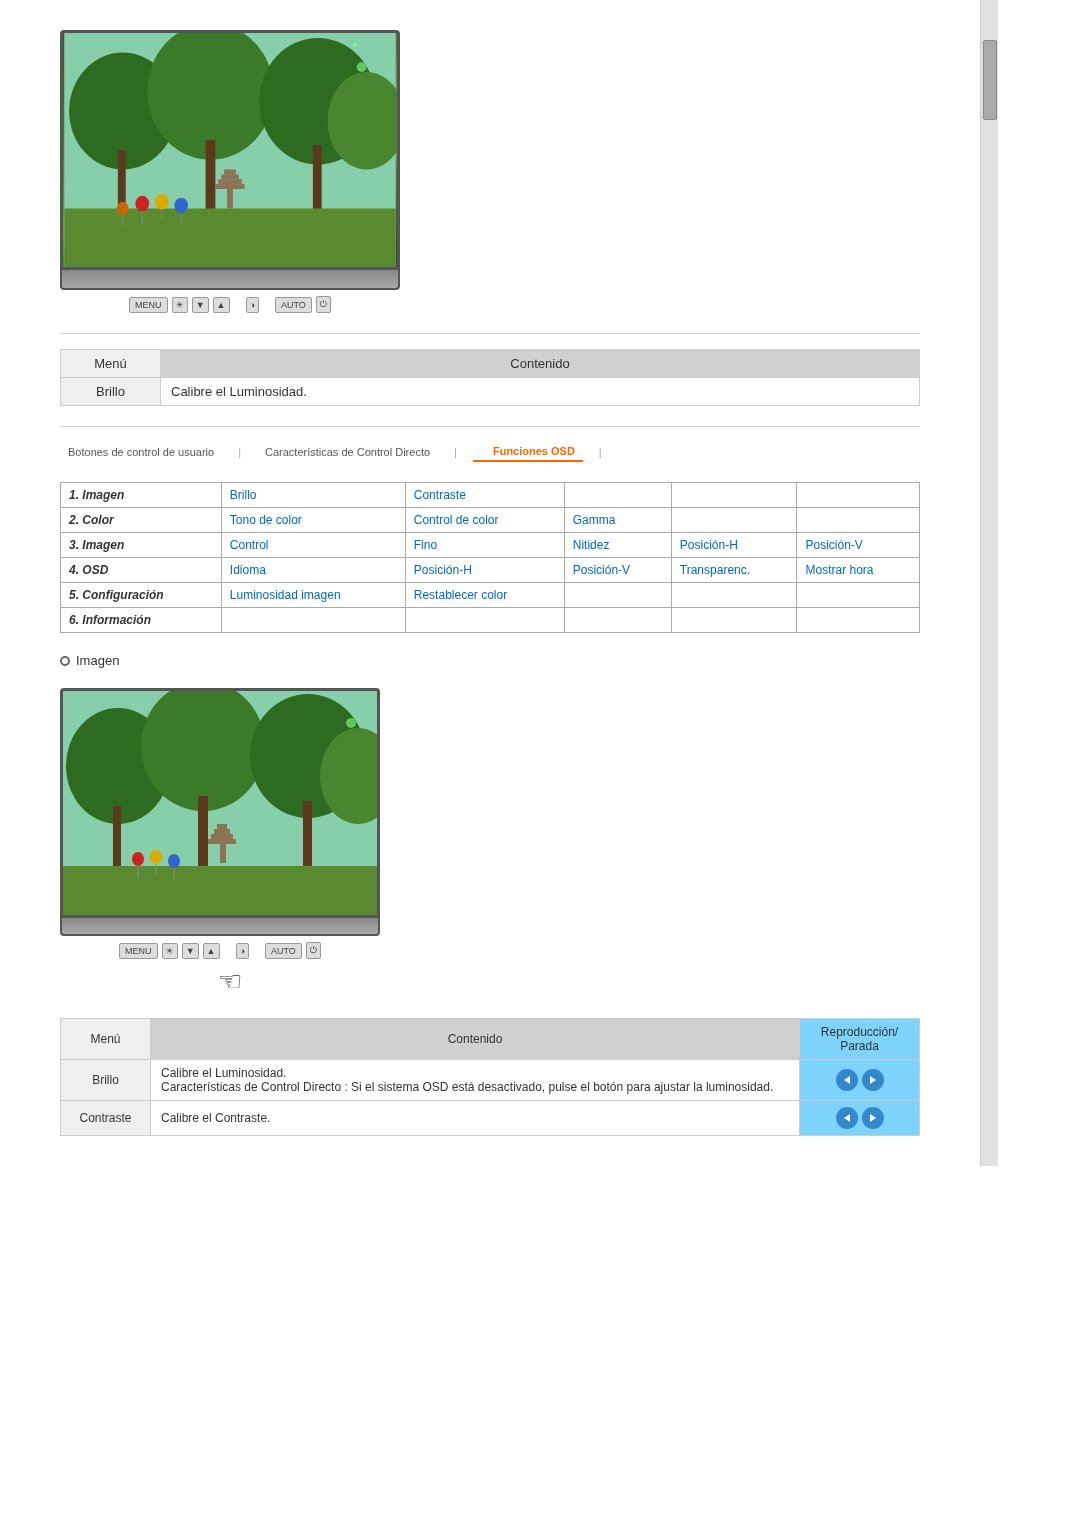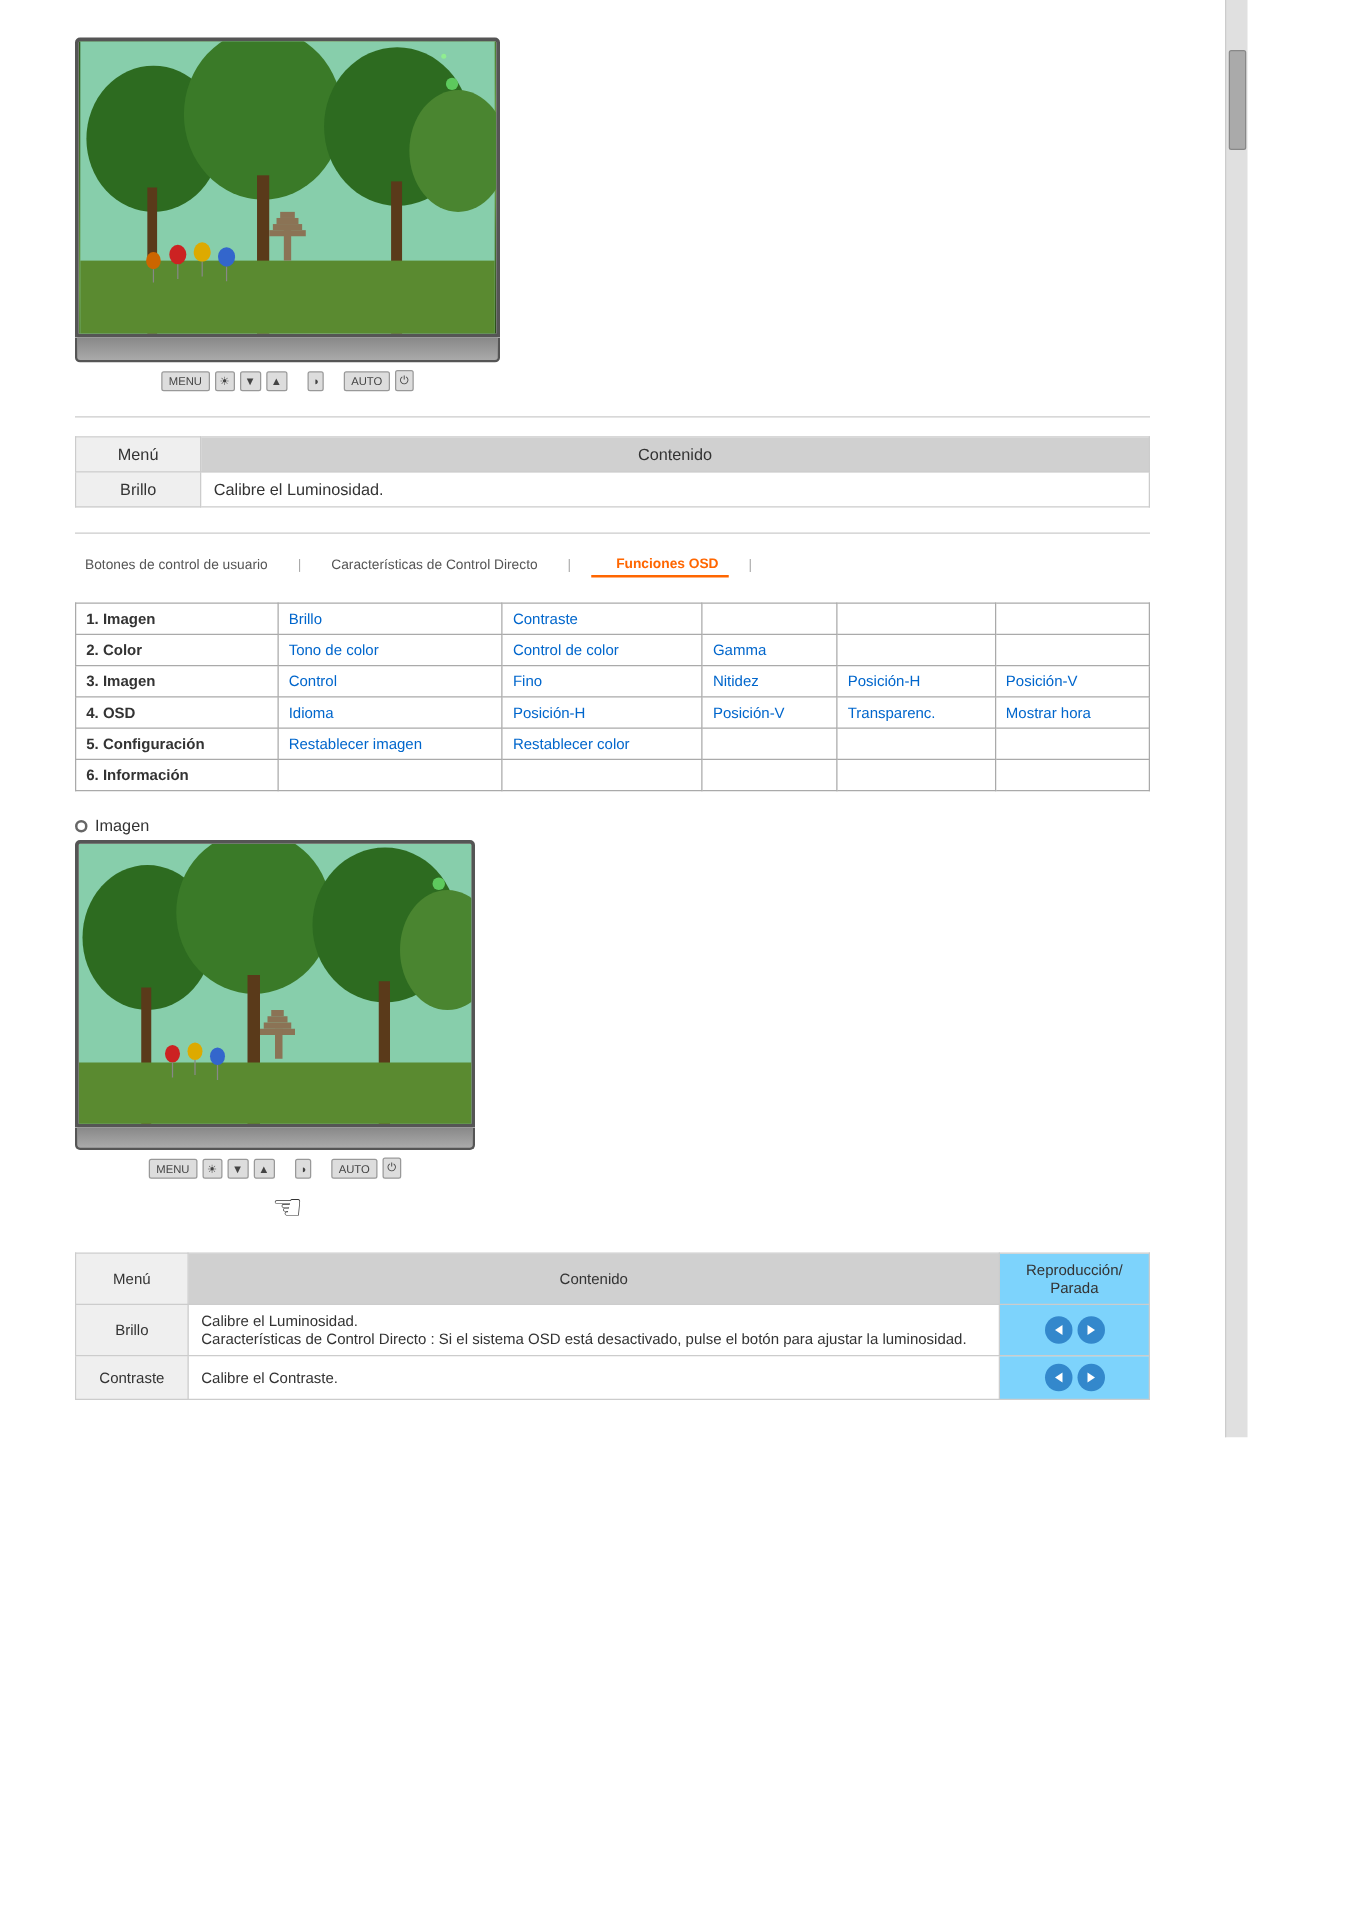--- a/index.html
+++ b/index.html
@@ -194,34 +194,35 @@
       border: 1px solid #aaa;
       padding: 5px 8px;
       font-size: 12px;
       vertical-align: top;
     }
 
     .osd-table .row-header {
       font-weight: bold;
       white-space: nowrap;
       background: #fff;
+      font-style: italic;
     }
 
     .osd-table .cell-link {
       color: #0066cc;
       cursor: pointer;
     }
 
     
     .section-title {
       display: flex;
       align-items: center;
       gap: 6px;
       font-size: 13px;
-      margin-bottom: 4px;
+      margin-bottom: 20px;
       color: #333;
     }
 
     .section-title .circle-icon {
       width: 10px;
       height: 10px;
       border: 2px solid #666;
       border-radius: 50%;
       display: inline-block;
     }
@@ -435,21 +436,21 @@
         <tr>
           <td class="row-header">4. OSD</td>
           <td class="cell-link">Idioma</td>
           <td class="cell-link">Posición-H</td>
           <td class="cell-link">Posición-V</td>
           <td class="cell-link">Transparenc.</td>
           <td class="cell-link">Mostrar hora</td>
         </tr>
         <tr>
           <td class="row-header">5. Configuración</td>
-          <td class="cell-link">Restablecer imagen</td>
+          <td class="cell-link">Luminosidad imagen</td>
           <td class="cell-link">Restablecer color</td>
           <td></td>
           <td></td>
           <td></td>
         </tr>
         <tr>
           <td class="row-header">6. Información</td>
           <td></td>
           <td></td>
           <td></td>

